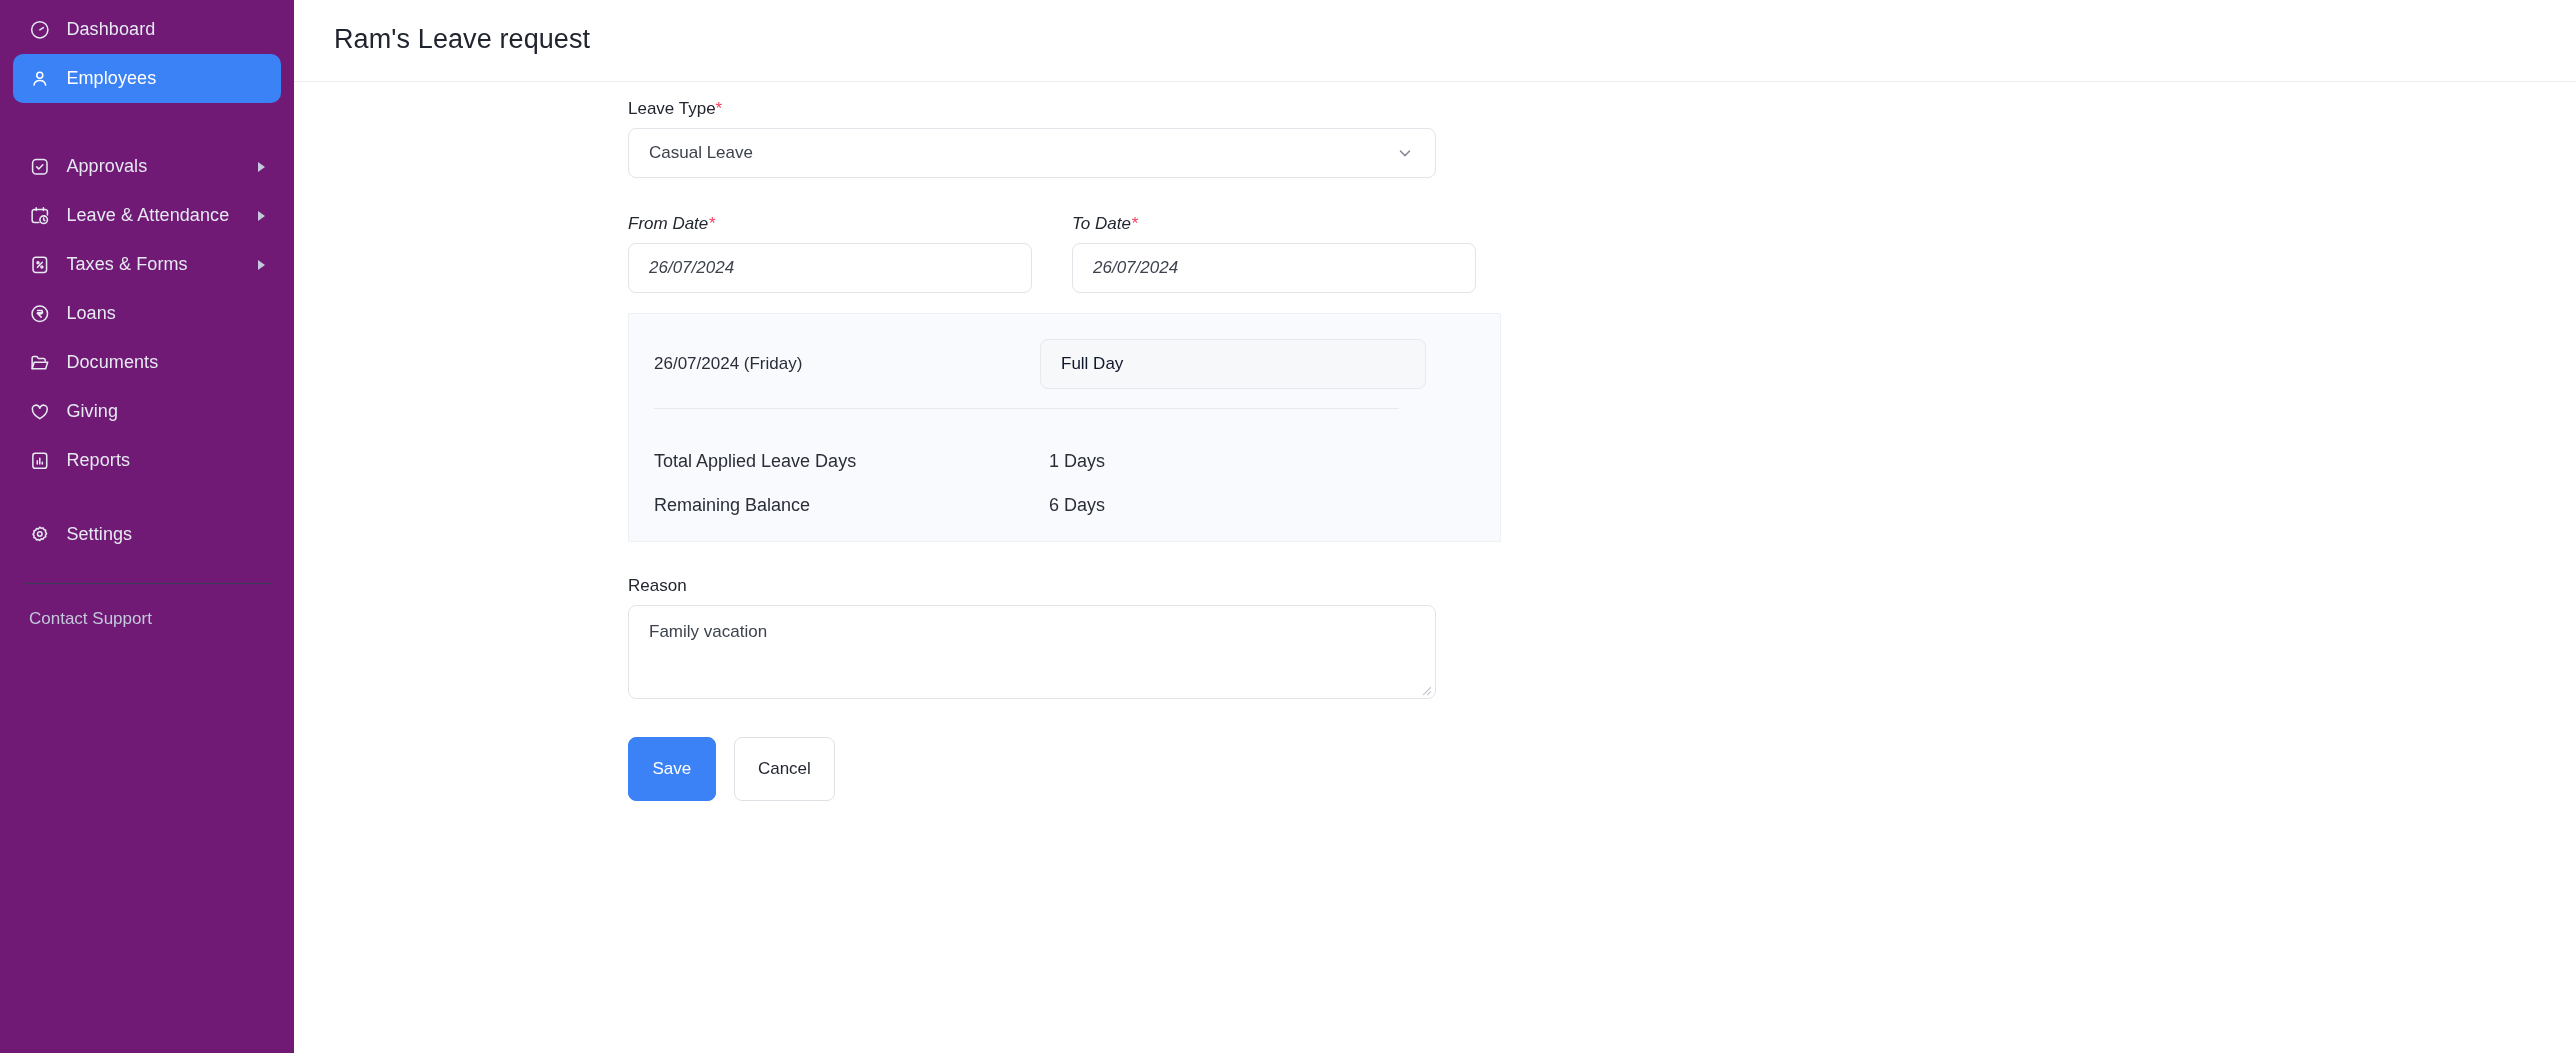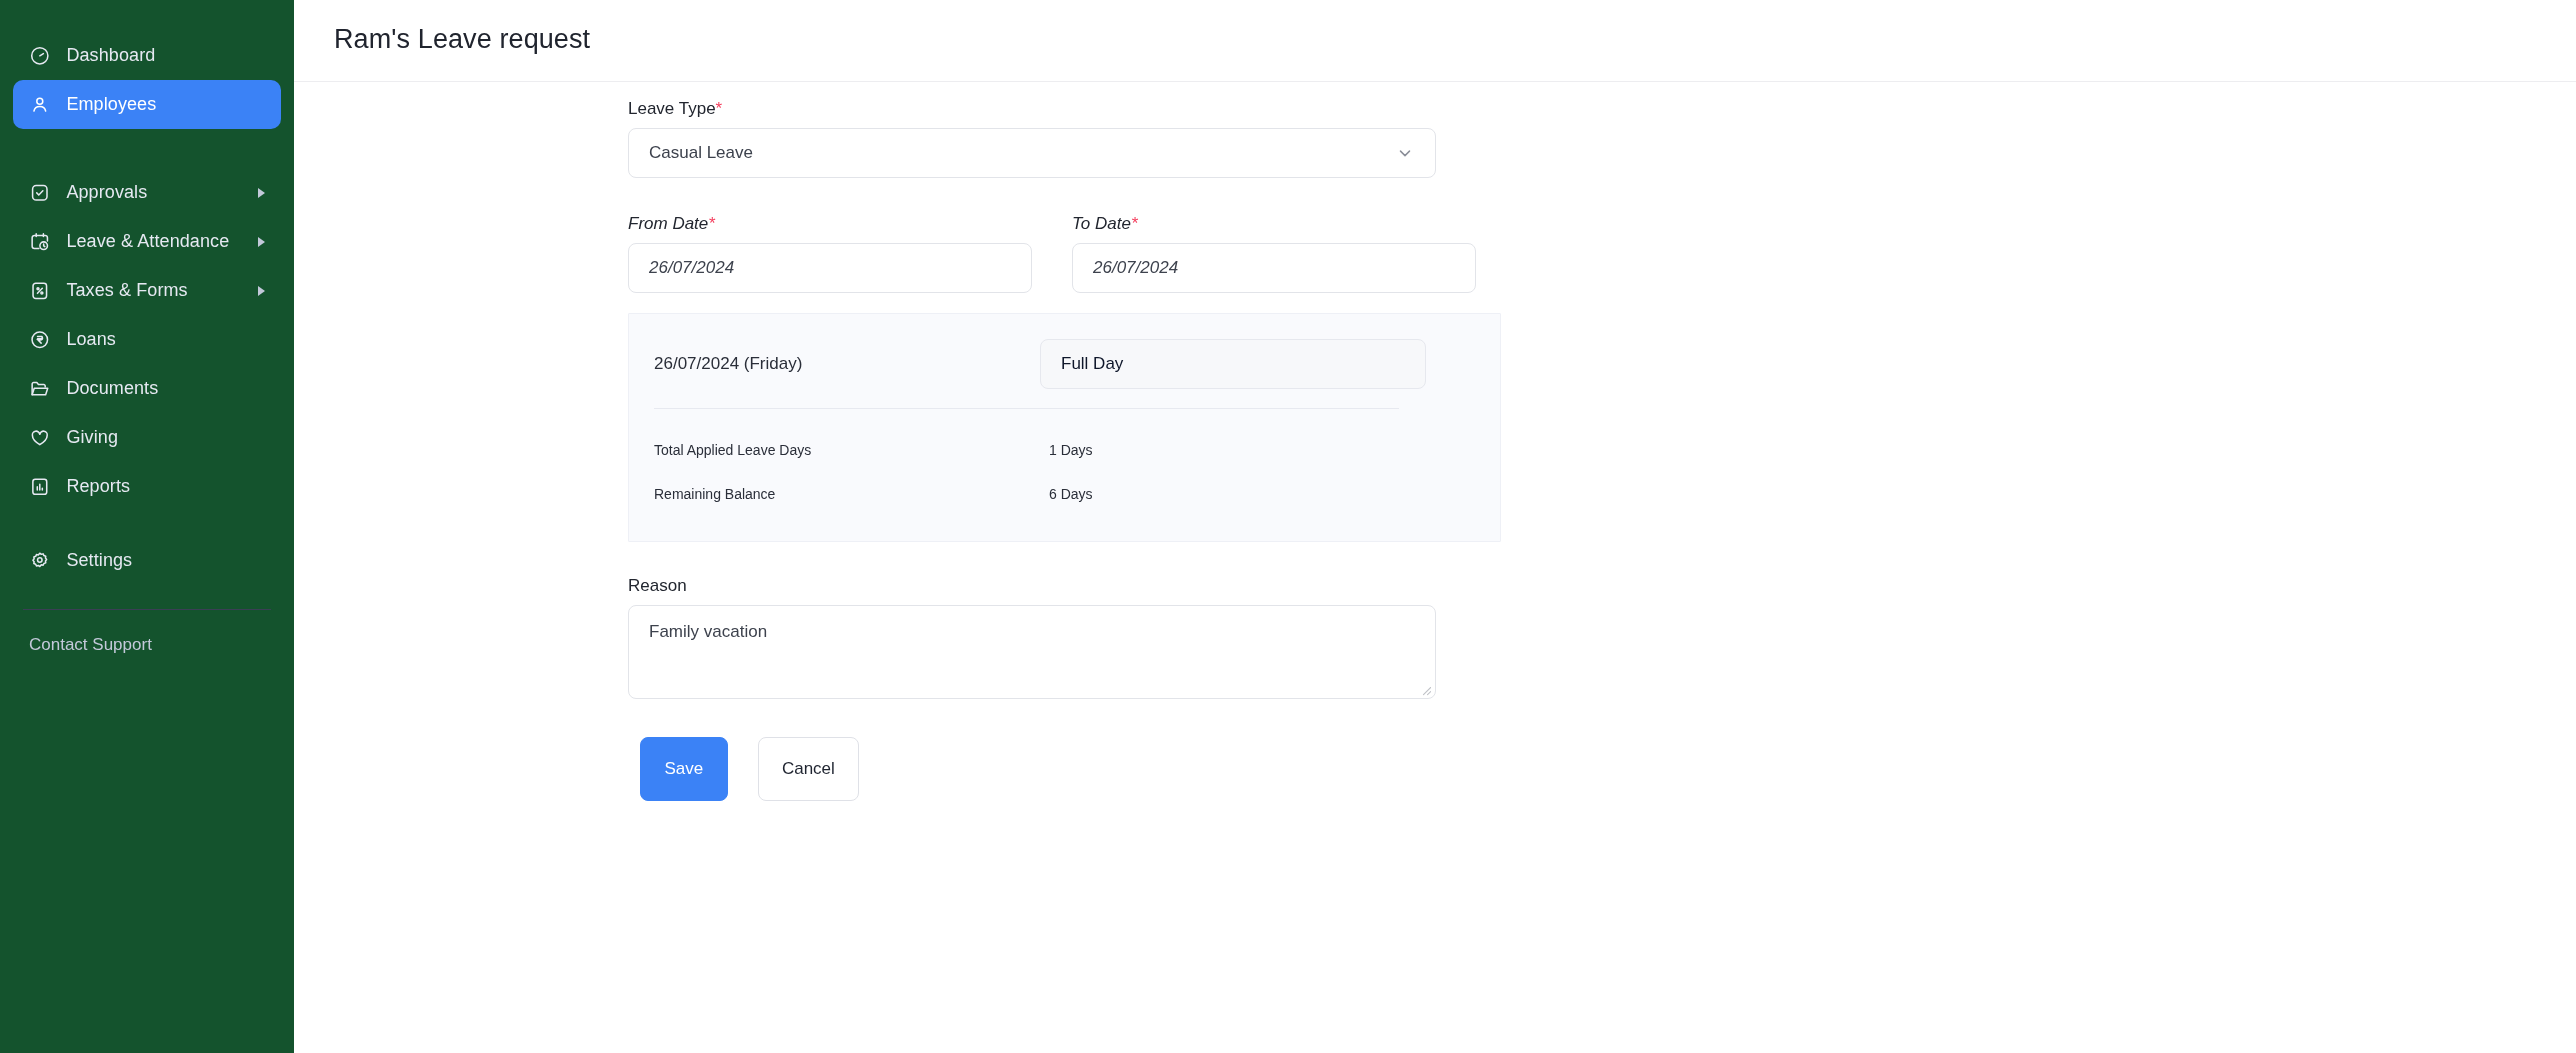--- a/index.html
+++ b/index.html
@@ -9,24 +9,24 @@
     background: #ffffff;
     font-family: "Liberation Sans", sans-serif;
     overflow: hidden;
   }
   .app { display: flex; width: 2576px; height: 1054px; }
 
   
   .sidebar {
     width: 294px;
     flex: 0 0 294px;
-    background: #14532d;
+    background: #701a75;
     display: flex;
     flex-direction: column;
-    padding-top: 31px;
+    padding-top: 5px;
     position: relative;
   }
   .nav-list { display: flex; flex-direction: column; }
   .nav-item {
     display: flex;
     align-items: center;
     height: 49px;
     margin: 0 12.6px;
     padding: 0 16px;
     border-radius: 10px;
@@ -135,23 +135,23 @@
     font-size: 17px; color: #0f172a;
   }
   .card-rule {
     height: 0.9px; background: #e7e9f0;
     margin: 16px 0 0 0;
     width: 745px;
   }
   .summary { margin-top: 20px; }
   .sum-row {
     display: flex;
-    align-items: center;
+    align-items: flex-end;
     height: 44px;
-    font-size: 14px;
+    font-size: 18px;
     color: #2a2e39;
   }
   .sum-key { width: 395px; }
   .sum-val { }
 
   .reason-wrap { margin-top: 34px; }
   .textarea {
     width: 808px;
     height: 94px;
     border: 0.9px solid #e2e4e9;
@@ -171,21 +171,20 @@
   .resize-grip svg { width: 12.6px; height: 12.6px; display: block; }
 
   .btn-row { display: flex; gap: 18px; margin-top: 38px; }
   .btn {
     height: 64px;
     border-radius: 8px;
     display: flex; align-items: center; justify-content: center;
     font-size: 17px;
     cursor: pointer;
     padding: 0 23.4px;
-    margin-left: 12px;
   }
   .btn-save { background: #3b82f6; color: #ffffff; border: 0.9px solid #3b82f6; }
   .btn-cancel { background: #ffffff; color: #1f2430; border: 0.9px solid #dfe1e7; }
 </style>
 </head>
 <body>
 
 <div class="app">
 
   <aside class="sidebar">

